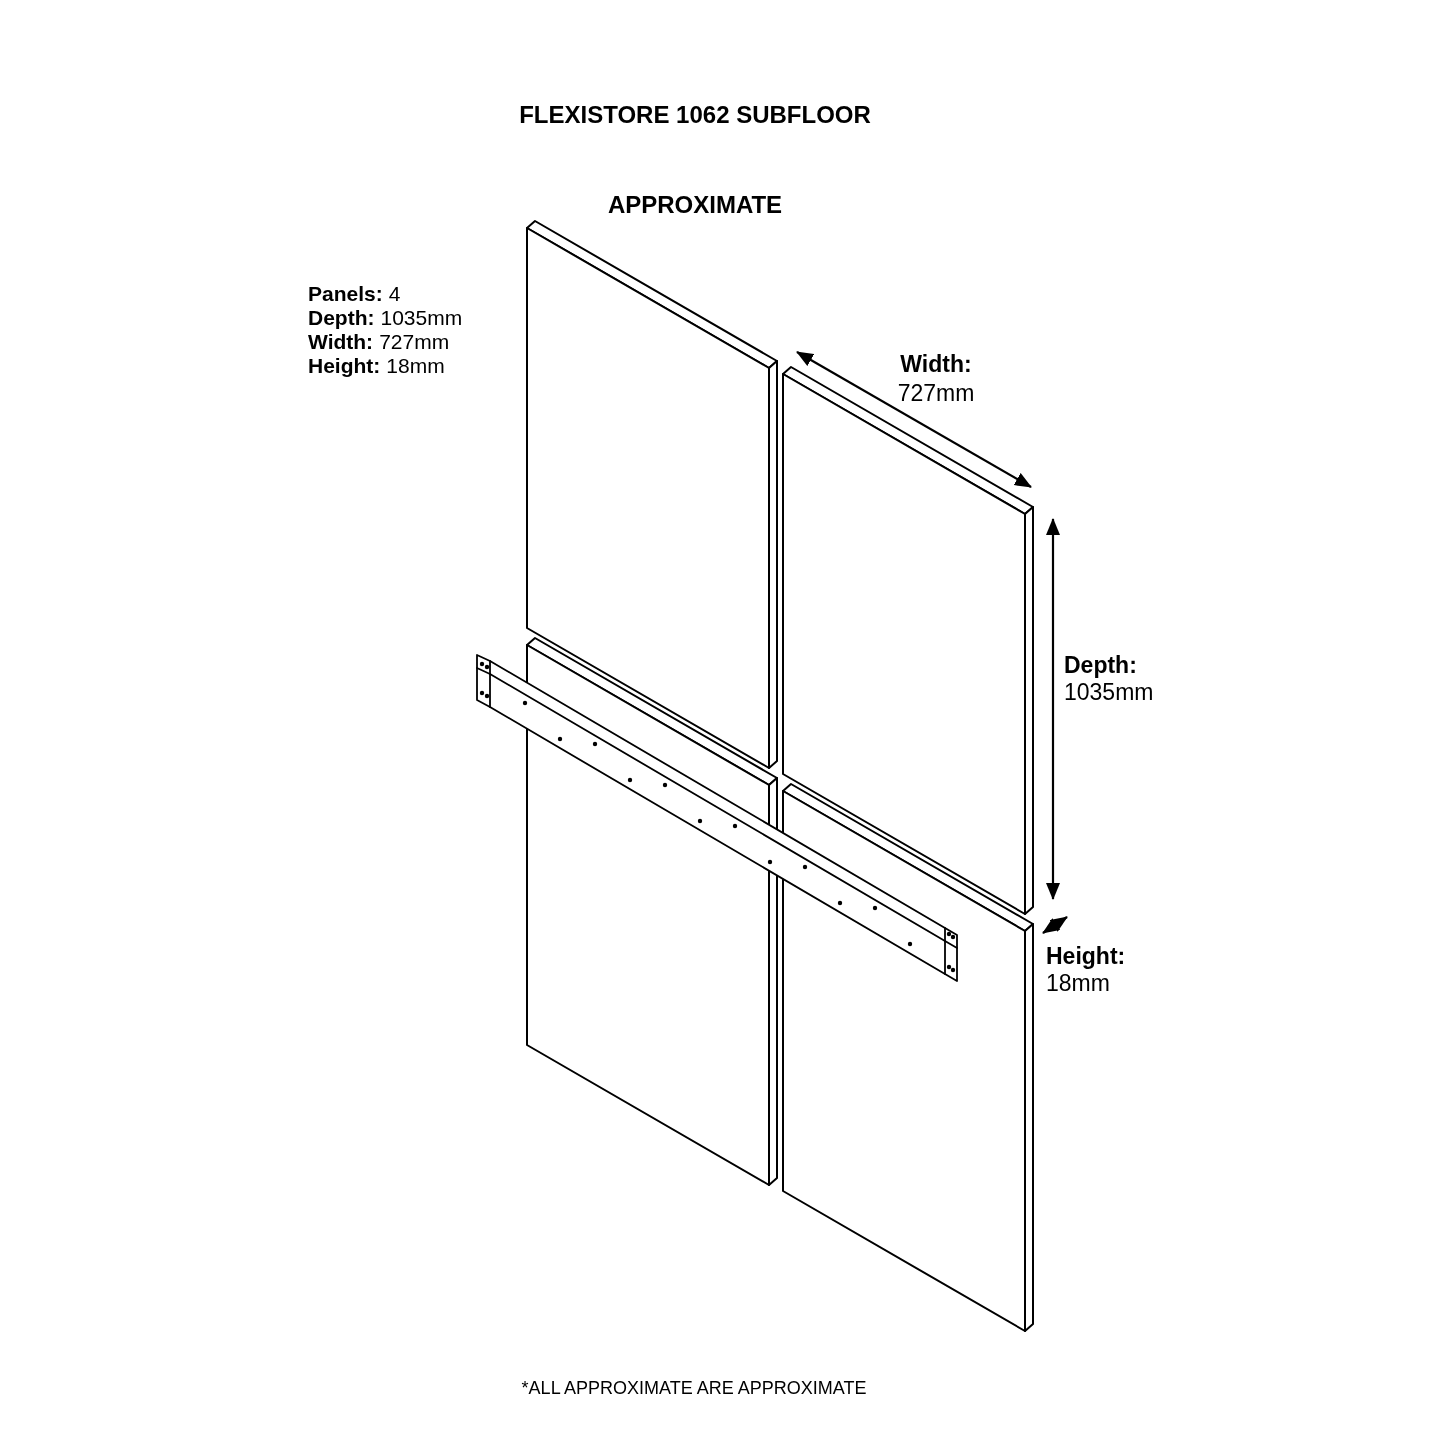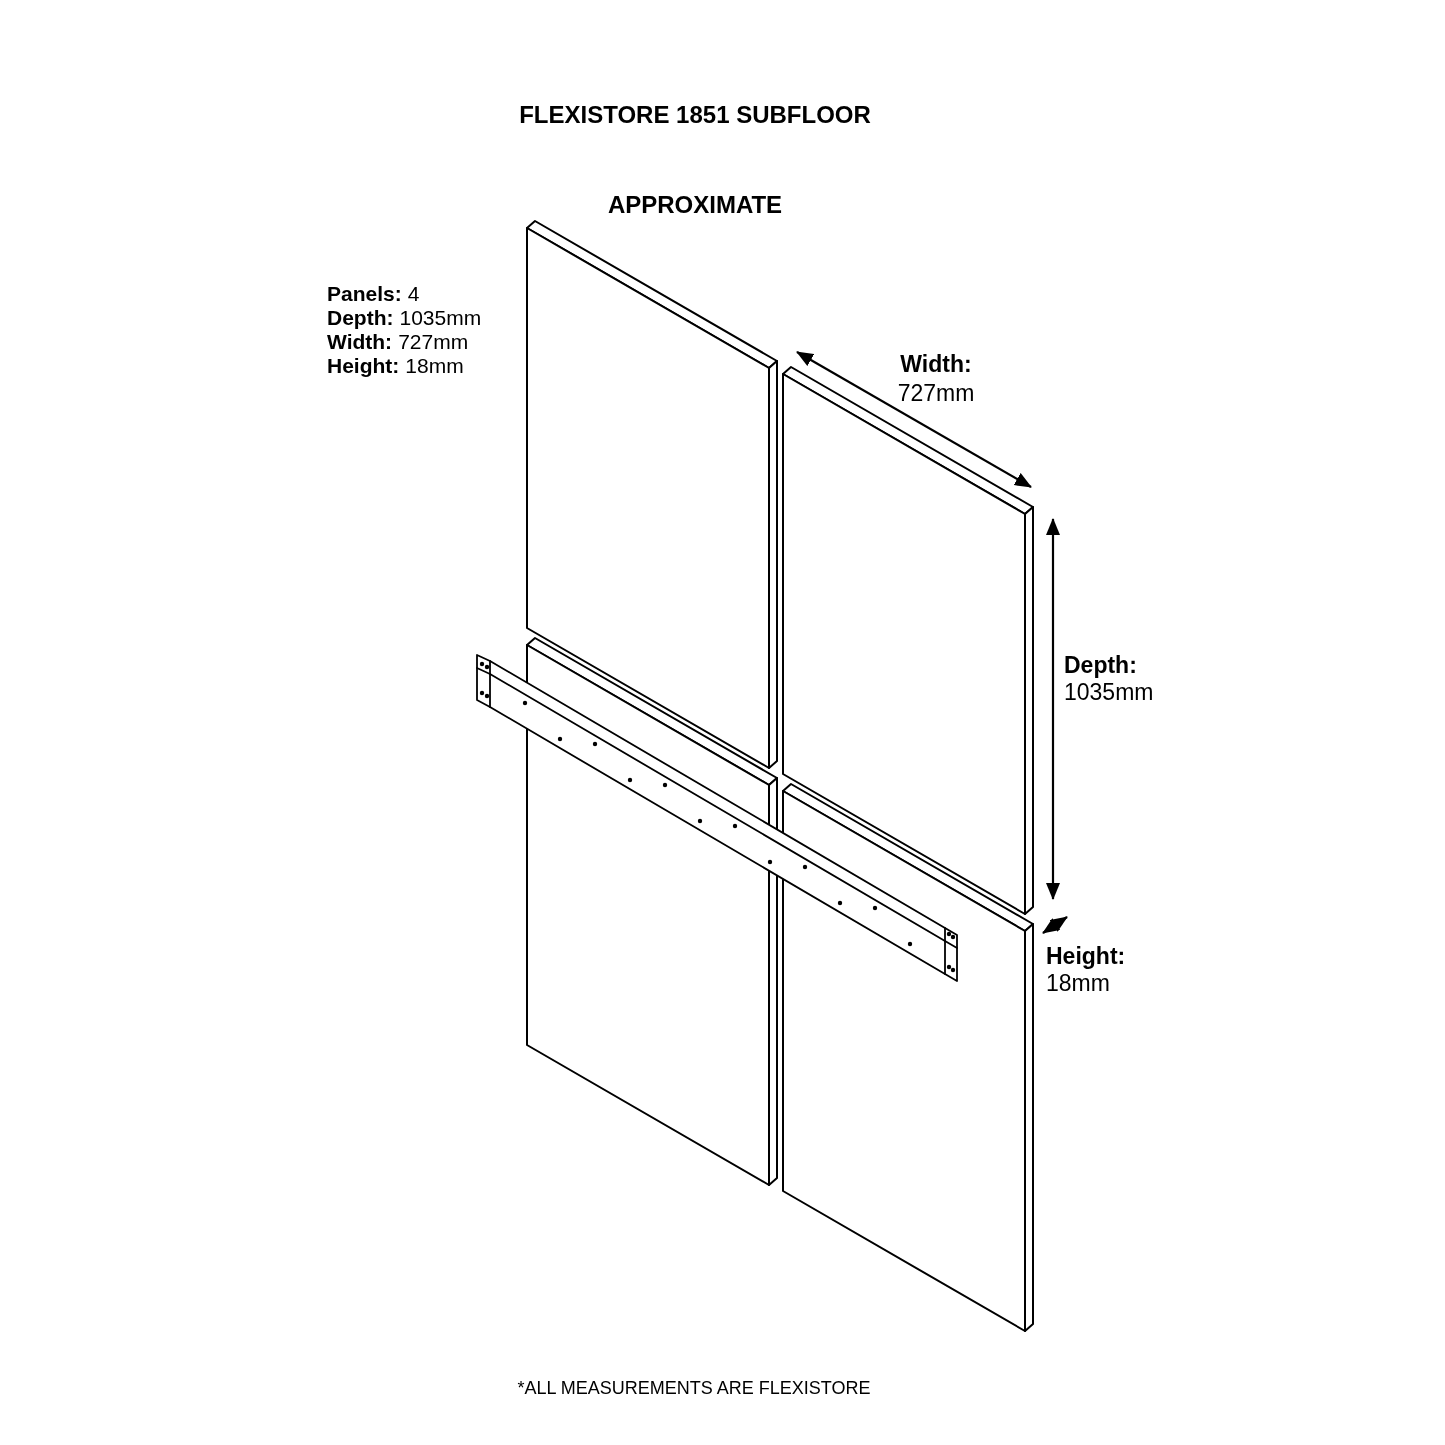--- a/index.html
+++ b/index.html
@@ -5,21 +5,21 @@
   html,body{margin:0;padding:0;background:#fff;}
   .page{
     position:relative;width:1445px;height:1445px;background:#ffffff;overflow:hidden;
     font-family:"Liberation Sans", sans-serif;color:#000;
   }
   .abs{position:absolute;}
   .title{
     left:322px;top:40px;width:746px;text-align:center;
     font-size:24px;font-weight:bold;line-height:30px;white-space:pre;
   }
-  .specs{left:308px;top:282px;font-size:21px;line-height:24px;margin-left:19px;}
+  .specs{left:308px;top:282px;font-size:21px;line-height:24px;}
   .spec-row .lab{font-weight:bold;margin-right:6px;}
   .dim{font-size:23px;}
   .dim .lab{font-weight:bold;}
   .dim-width{left:858px;top:350px;width:156px;text-align:center;line-height:29px;}
   .dim-depth{left:1064px;top:652px;line-height:27px;}
   .dim-height{left:1046px;top:943px;line-height:27px;}
   .footnote{left:347px;top:1378px;width:694px;text-align:center;font-size:18px;}
   svg{position:absolute;left:0;top:0;}
   .face{fill:#ffffff;stroke:#000000;stroke-width:2;stroke-linejoin:round;}
   .edge{fill:none;stroke:#000000;stroke-width:2;stroke-linejoin:round;stroke-linecap:round;}
@@ -93,21 +93,21 @@
         <circle class="dot" cx="910" cy="944" r="2.2"></circle>
       </g>
     </g>
 
     <line class="dimline" x1="797" y1="352" x2="1031" y2="487" marker-start="url(#ah)" marker-end="url(#ah)"></line>
     <line class="dimline" x1="1053" y1="519" x2="1053" y2="899" marker-start="url(#ah)" marker-end="url(#ah)"></line>
     <line class="dimline" x1="1043" y1="933" x2="1067" y2="917" marker-start="url(#ah)" marker-end="url(#ah)"></line>
   </svg>
 
   <div class="abs title">
-    <div>FLEXISTORE 1851 SUBFLOOR</div>
+    <div>FLEXISTORE 1062 SUBFLOOR</div>
     <div>APPROXIMATE</div>
   </div>
 
   <div class="abs specs">
     <div class="spec-row">
       <span class="lab">Panels:</span><span>4</span>
     </div>
     <div class="spec-row">
       <span class="lab">Depth:</span><span>1035mm</span>
     </div>
@@ -127,15 +127,15 @@
   <div class="abs dim dim-depth">
     <div class="lab">Depth:</div>
     <div>1035mm</div>
   </div>
 
   <div class="abs dim dim-height">
     <div class="lab">Height:</div>
     <div>18mm</div>
   </div>
 
-  <div class="abs footnote">*ALL MEASUREMENTS ARE FLEXISTORE</div>
+  <div class="abs footnote">*ALL APPROXIMATE ARE APPROXIMATE</div>
 
 </div>
 
 </body></html>

